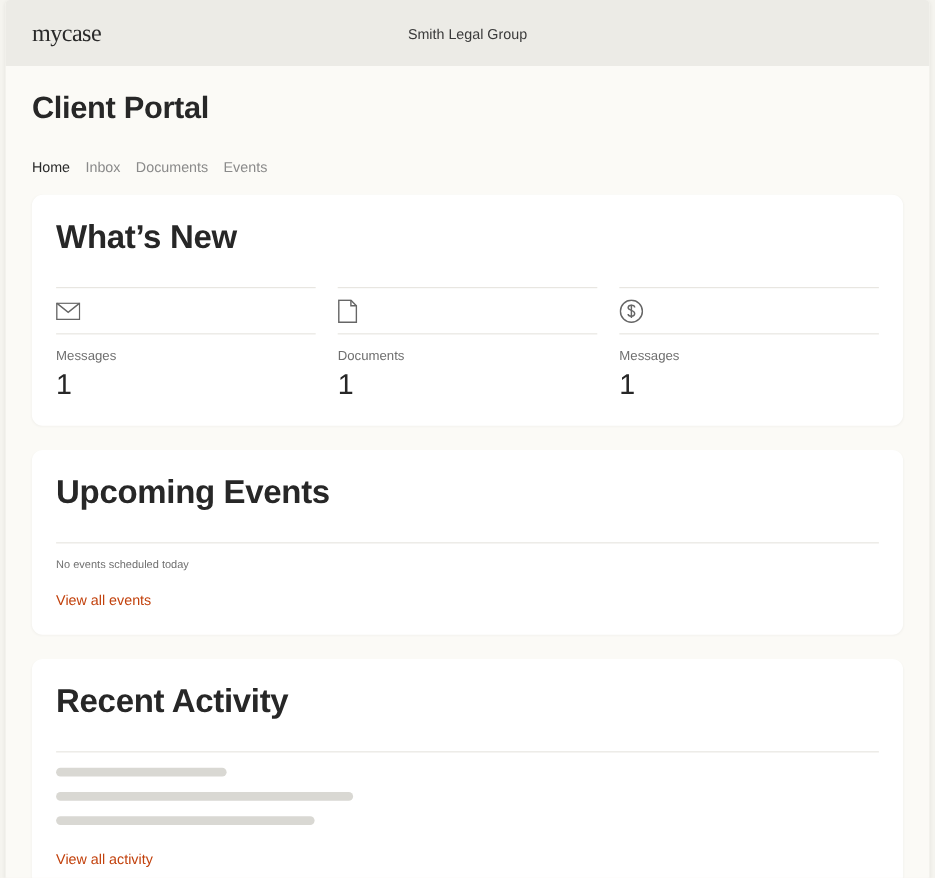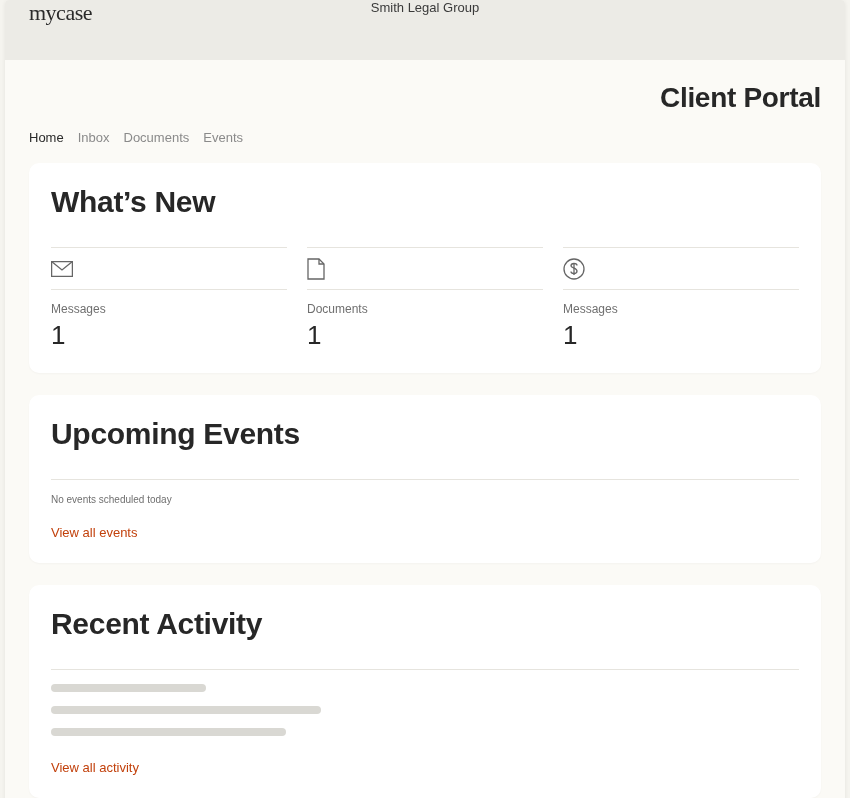--- a/index.html
+++ b/index.html
@@ -21,20 +21,21 @@
     width: 840px;
     background: #fbfaf6;
     border-radius: 4px;
     box-shadow: 0 1px 4px rgba(0,0,0,0.07);
     overflow: hidden;
   }
   .topbar {
     height: 60px;
     background: #ecebe6;
     display: flex;
+    align-items: center;
     position: relative;
   }
   .logo {
     font-size: 22px;
     font-weight: 500;
     letter-spacing: -0.5px;
     color: #2a2a2a;
     margin-left: 24px;
     font-family: Georgia, "Times New Roman", serif;
   }
@@ -45,23 +46,22 @@
     font-size: 13px;
     color: #3a3a3a;
   }
   .page {
     padding: 22px 24px 22px 24px;
   }
   .page-title {
     font-size: 28px;
     font-weight: 600;
     color: #272727;
-    margin-bottom: 16px;
+    margin-bottom: 30px;
     letter-spacing: -0.3px;
-    text-align: right;
   }
   .tabs {
     display: flex;
     gap: 14px;
     margin-bottom: 18px;
     font-size: 13px;
   }
   .tab {
     color: #8a8a8a;
     cursor: pointer;

